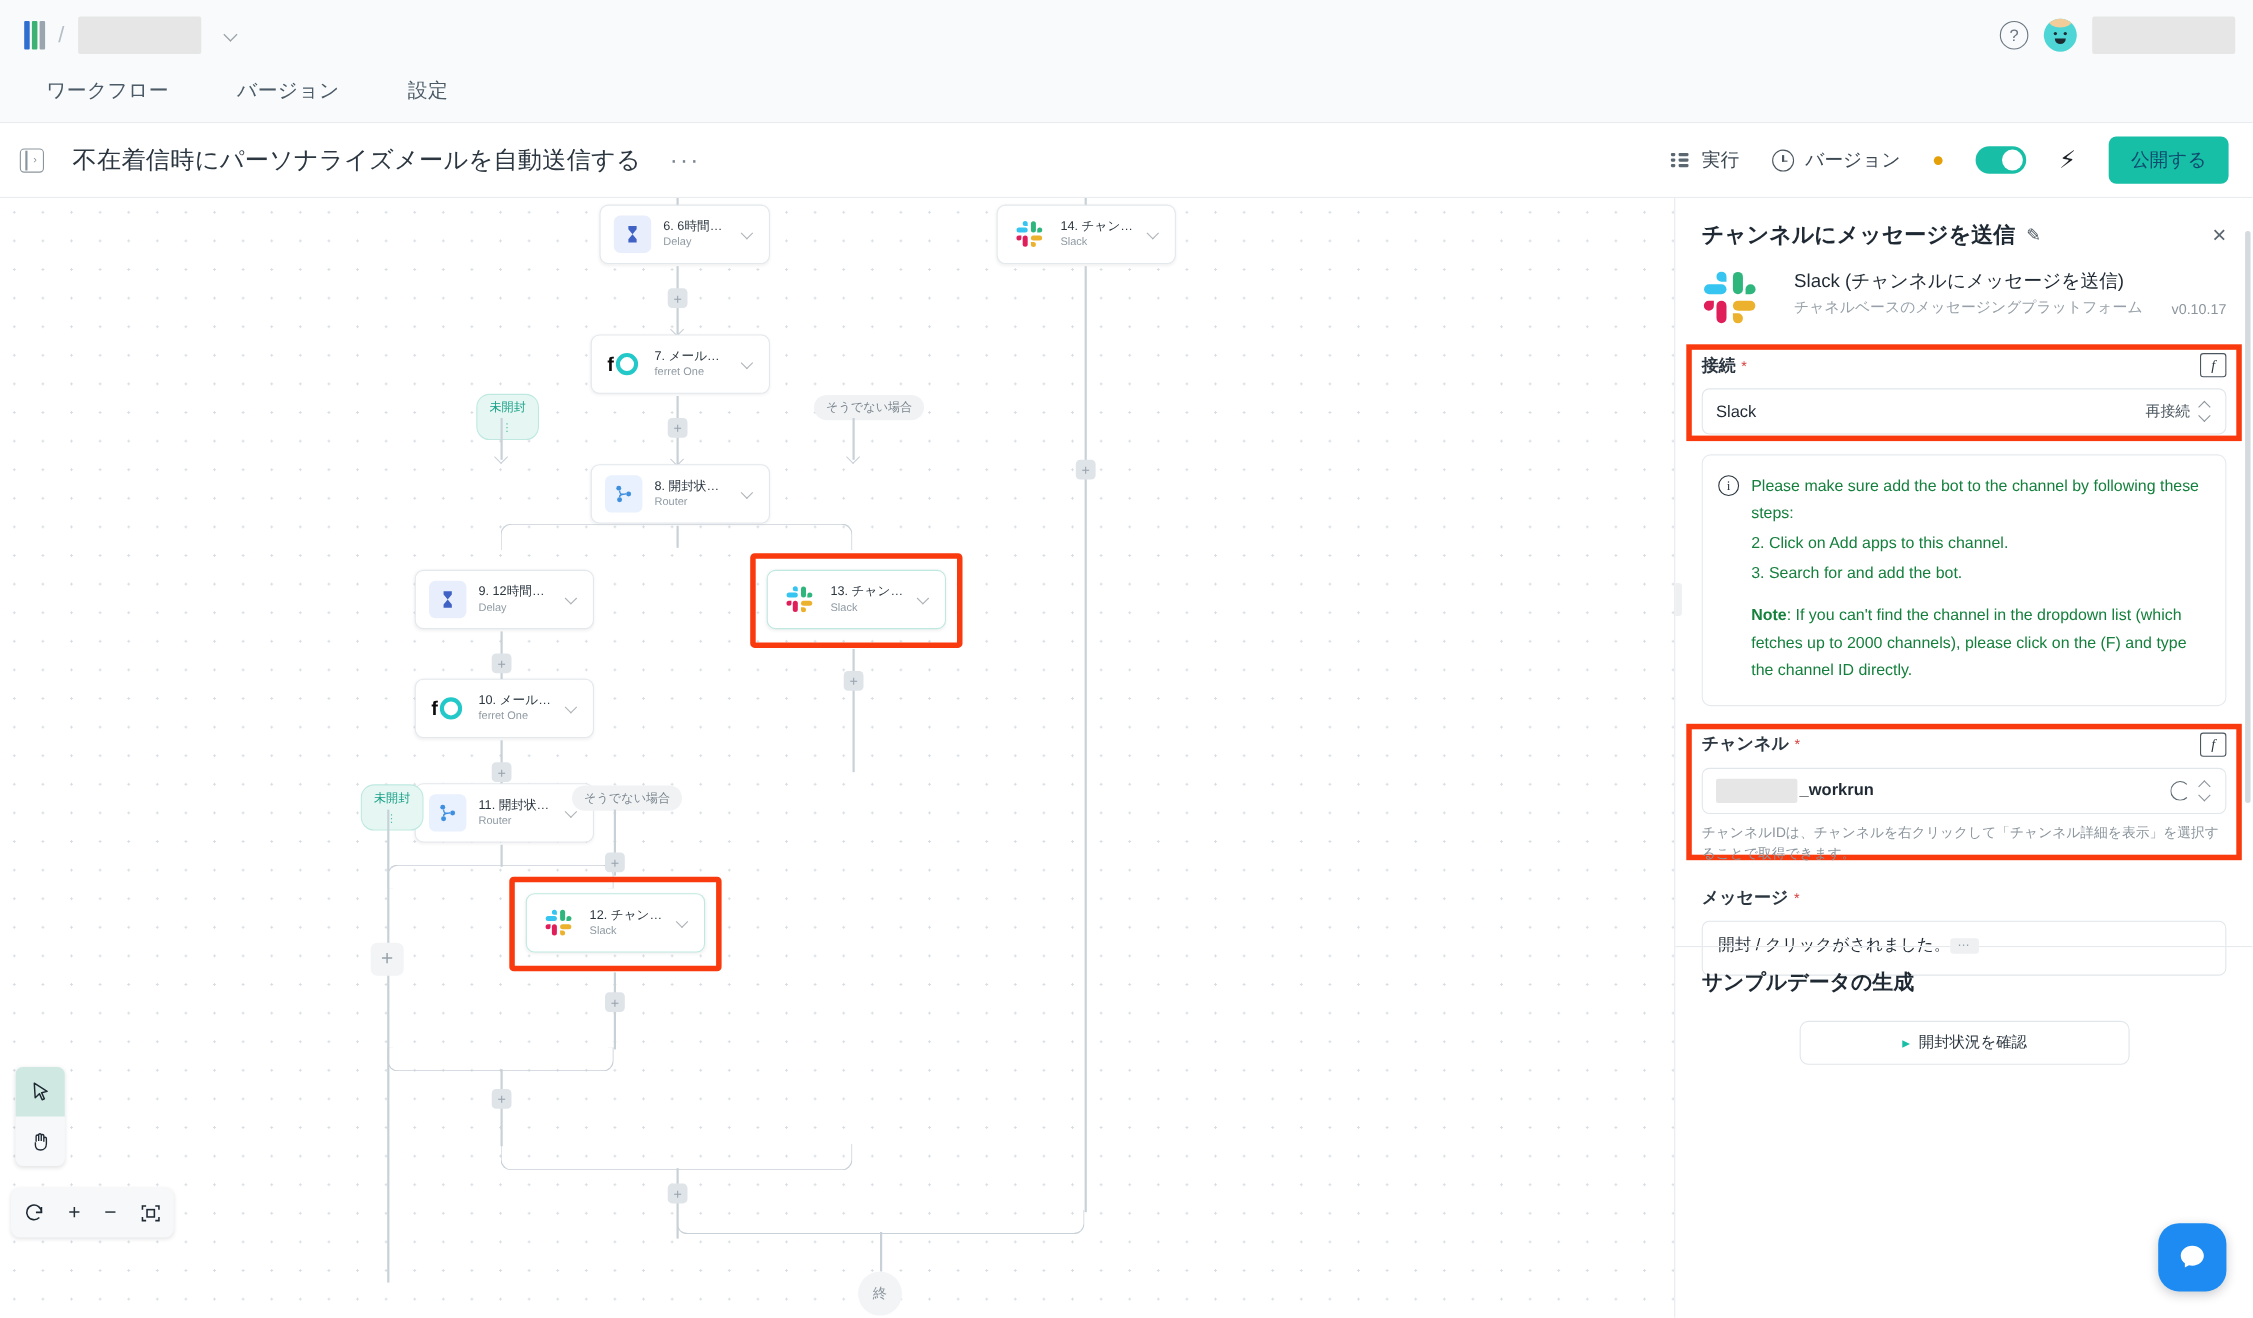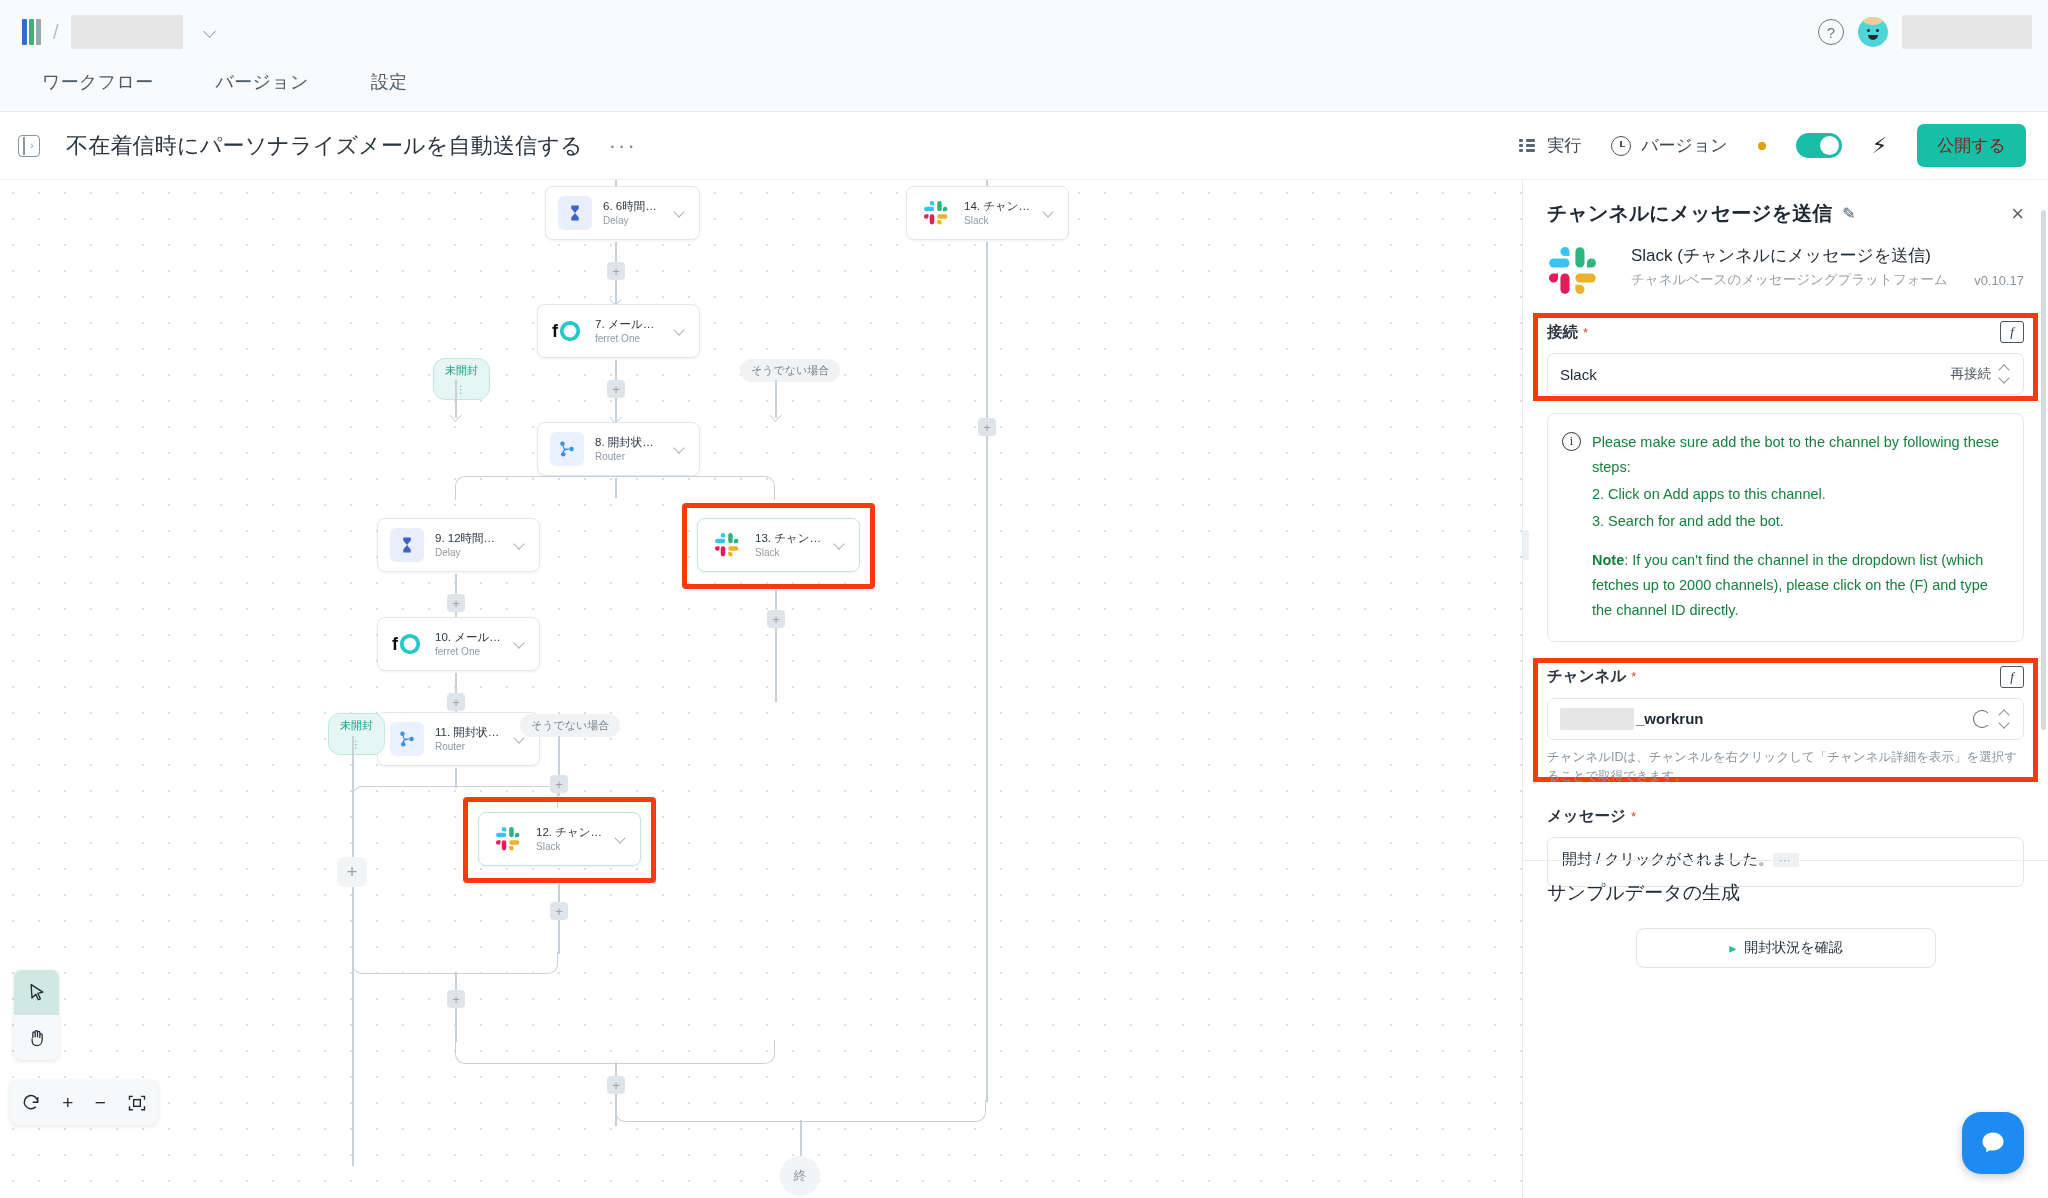--- a/index.html
+++ b/index.html
@@ -111,21 +111,21 @@
   .dot-amber { width: 8px; height: 8px; border-radius: 50%; background: #e3a008; }
   .toggle-sw {
     width: 46px; height: 25px; border-radius: 13px; background: #18bfa6; position: relative; cursor: pointer;
   }
   .toggle-sw::after {
     content:""; position:absolute; right: 3px; top: 3px; width: 19px; height: 19px;
     background: #fff; border-radius: 50%;
   }
   .bolt { font-size: 22px; color: #1b2127; line-height: 1; }
   .btn-publish {
-    background: #17bfa6; color: #7f1d1d; border: none; border-radius: 7px;
+    background: #17bfa6; color: #0c4a6e; border: none; border-radius: 7px;
     padding: 10px 20px; font-size: 17px; cursor: pointer;
     font-family: "Liberation Sans", sans-serif;
   }
 
   
   .canvas {
     position: absolute; left: 0; top: 180px; width: 1522px; height: 1018px;
     background-color: #ffffff;
     background-image: radial-gradient(#d9dee3 1.2px, transparent 1.2px);
     background-size: 26px 26px;
@@ -284,21 +284,21 @@
     margin: 10px 24px 0 24px; border: 1px solid #e1e6ea; border-radius: 7px;
     min-height: 50px; padding: 12px 14px; font-size: 15px; color: #1f2933;
   }
   .grabber {
     position: absolute; left: 50%; transform: translateX(-50%);
     width: 26px; height: 14px; border-radius: 3px; background: #eef0f2;
     display:flex; align-items:center; justify-content:center; color:#98a3ac;
     font-size: 11px; letter-spacing: 1px; line-height: 1;
   }
   .section-div { position: absolute; left: 0; right: 0; border-top: 1px solid #e6eaed; }
-  .sample-title { font-size: 19px; font-weight: normal; color: #1f2933; }
+  .sample-title { font-size: 19px; font-weight: bold; color: #1f2933; }
   .sample-btn {
     margin: 0 auto; width: 300px; height: 40px; border: 1px solid #e1e6ea;
     border-radius: 8px; display:flex; align-items:center; justify-content:center;
     gap: 8px; font-size: 14px; color: #2b3640;
   }
   .panel-grip {
     position: absolute; left: -8px; top: 350px; width: 14px; height: 30px;
     background: #eef0f2; border-radius: 3px; display:flex; align-items:center;
     justify-content:center; color: #98a3ac; font-size: 10px; cursor: col-resize;
   }

